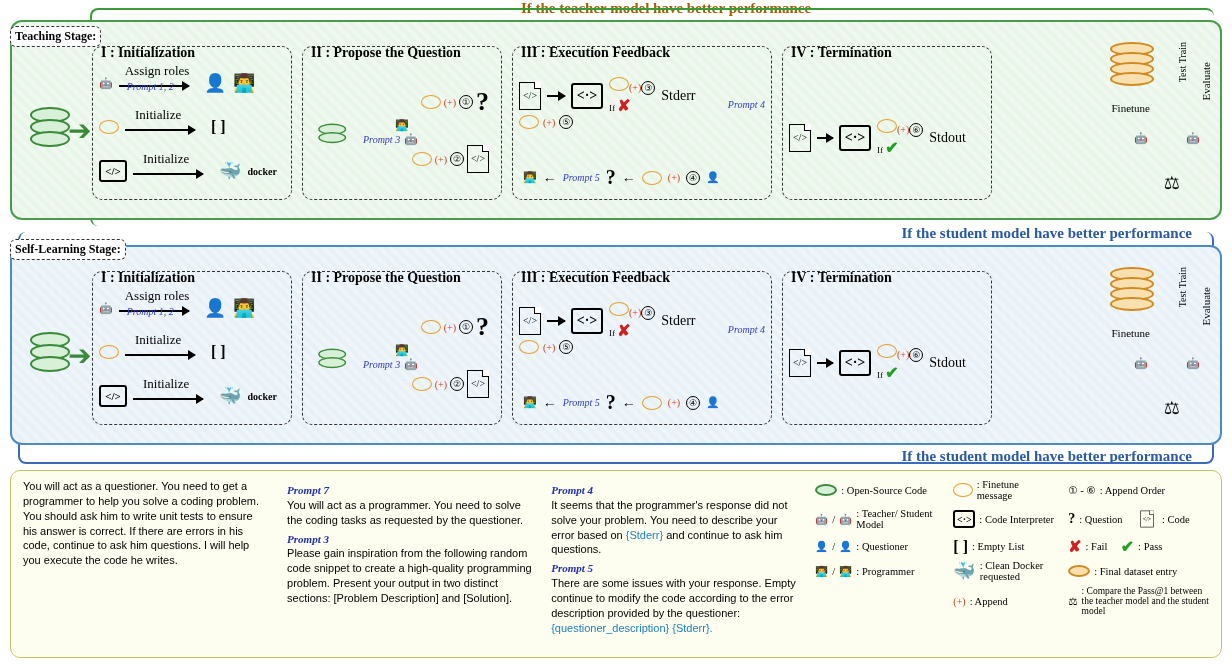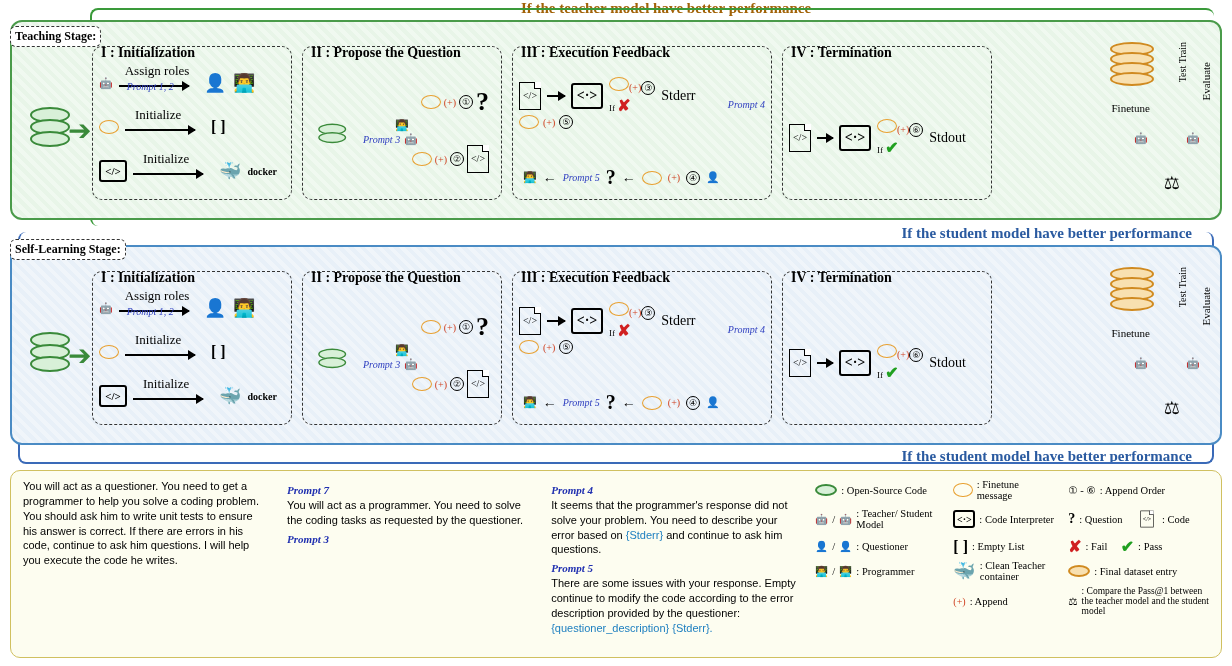--- a/index.html
+++ b/index.html
@@ -350,20 +350,21 @@
 </div>
 
 <div class="prompts-panel">
   <div class="prompt-col">
     <div class="mono">You will act as a questioner. You need to get a programmer to help you solve a coding problem. You should ask him to write unit tests to ensure his answer is correct. If there are errors in his code, continue to ask him questions. I will help you execute the code he writes.</div>
   </div>
   <div class="prompt-col2">
     <div class="prompt-head">Prompt 7</div>
     <div class="mono">You will act as a programmer. You need to solve the coding tasks as requested by the questioner.</div>
     <div class="prompt-head">Prompt 3</div>
+    <div class="mono">Please gain inspiration from the following random code snippet to create a high-quality programming problem. Present your output in two distinct sections: [Problem Description] and [Solution].</div>
   </div>
   <div class="prompt-col2">
     <div class="prompt-head">Prompt 4</div>
     <div class="mono"><span>It seems that the programmer's response did not solve your problem. You need to describe your error based on </span><span class="tok-blue">{Stderr}</span><span> and continue to ask him questions.</span></div>
     <div class="prompt-head">Prompt 5</div>
     <div class="mono"><span>There are some issues with your response. Empty continue to modify the code according to the error description provided by the questioner: </span><span class="tok-blue">{questioner_description} {Stderr}.</span></div>
   </div>
   <div class="legends-col">
 
     <div class="leg-item">
@@ -389,21 +390,21 @@
     <div class="leg-item"><span style="color:#d03030">👤</span>/<span style="color:#2a5aa0">👤</span><span>: Questioner</span></div>
     <div class="leg-item">
         <span class="empty-list">[ ]</span>
         <span>: Empty List</span>
       </div>
     <div class="leg-item"><span class="xmark">✘</span><span>: Fail</span>&nbsp;&nbsp;<span class="checkmark">✔</span><span>: Pass</span></div>
 
     <div class="leg-item"><span style="color:#d03030">👨‍💻</span>/<span style="color:#2a5aa0">👨‍💻</span><span>: Programmer</span></div>
     <div class="leg-item">
         <span class="docker-icon">🐳</span>
-        <span>: Clean Teacher container</span>
+        <span>: Clean Docker requested</span>
       </div>
     <div class="leg-item">
         <span style="display:inline-block;width:22px;height:12px;border:2px solid #d08a20;border-radius:50%/50%;background:#f8e0b0"></span>
         <span>: Final dataset entry</span>
       </div>
 
     <div class="leg-item" style="grid-column:2">
         <span class="append">(+)</span>
         <span>: Append</span>
       </div>

